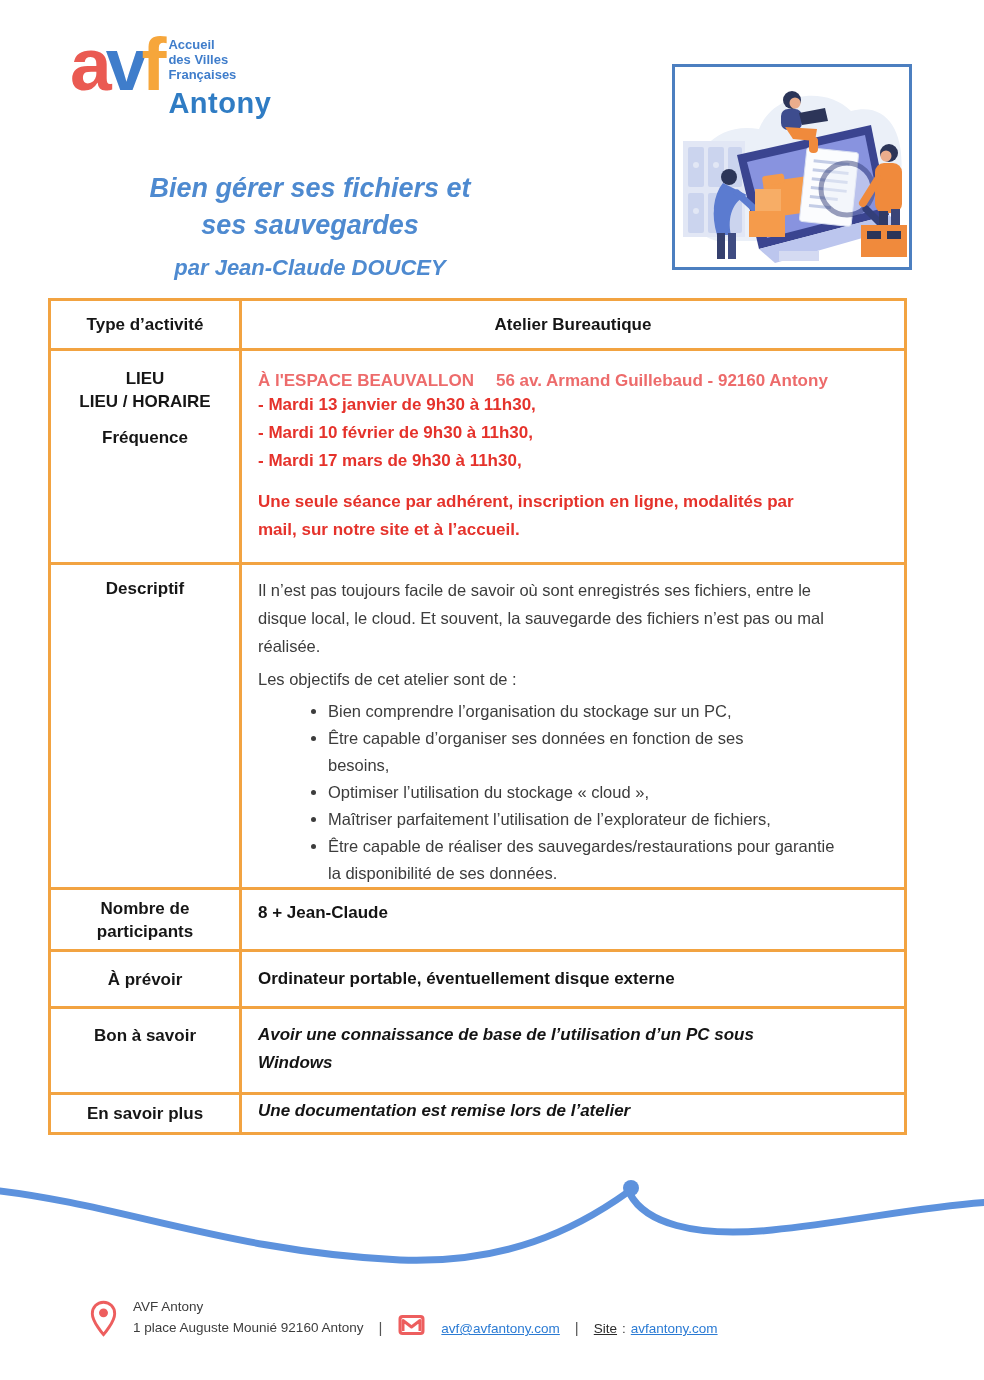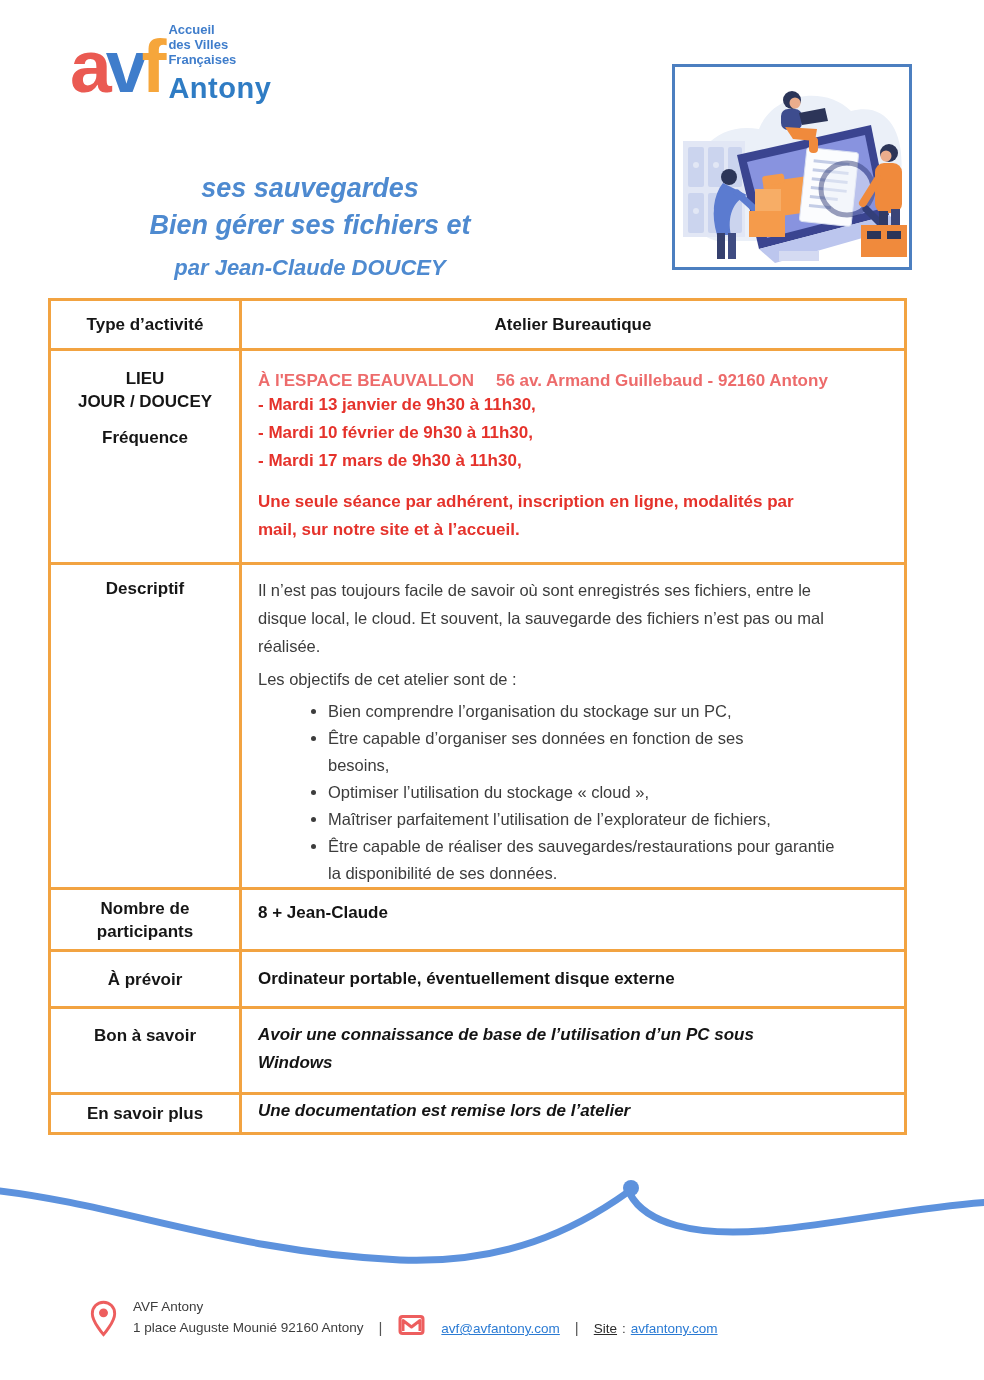--- a/index.html
+++ b/index.html
@@ -5,21 +5,21 @@
   * { margin:0; padding:0; box-sizing:border-box; }
   html,body { background:#9a9a9a; }
   .page {
     position:relative; width:984px; height:1380px; margin:0 auto;
     background:#ffffff; overflow:hidden;
     font-family:"Liberation Sans","DejaVu Sans",sans-serif;
     color:#3c3c3c;
   }
 
   
-  .logo { position:absolute; left:70px; top:10px; display:flex;align-items:flex-end; }
+  .logo { position:absolute; left:70px; top:25px; display:flex; }
   .logo-word { font-size:75px; font-weight:bold; line-height:78px; letter-spacing:-6px; }
   .logo-letter-a { color:#EA5A52; }
   .logo-letter-v { color:#3F7DCB; }
   .logo-letter-f { color:#F6A63B; }
   .logo-right { margin-left:8px; padding-top:12px; }
   .logo-tagline { color:#3F7DCB; font-weight:bold; font-size:13px; line-height:15px; }
   .logo-city { color:#2F7CC4; font-weight:bold; font-size:29px; margin-top:5px; letter-spacing:.5px; }
 
   
   .title-block { position:absolute; left:60px; top:170px; width:500px; text-align:center; color:#4E8AD0; }
@@ -88,22 +88,22 @@
       <div class="logo-tagline">
         <div>Accueil</div>
         <div>des Villes</div>
         <div>Françaises</div>
       </div>
       <div class="logo-city">Antony</div>
     </div>
   </div>
 
   <div class="title-block">
+    <div class="title-line">Bien gérer ses fichiers et</div>
     <div class="title-line">ses sauvegardes</div>
-    <div class="title-line">Bien gérer ses fichiers et</div>
     <div class="byline">par Jean-Claude DOUCEY</div>
   </div>
 
   <div class="illustration-box">
     <svg width="234" height="200" viewBox="0 0 234 200">
       <path d="M16 148 C 6 92 38 54 84 62 C 98 26 150 18 176 44 C 214 34 230 68 226 108 C 224 150 202 170 168 174 L 42 174 C 26 170 19 160 16 148 Z" fill="#EBF0F8"></path>
       <g>
         <rect x="8" y="74" width="62" height="96" fill="#E2E7F5"></rect>
         <rect x="13" y="80" width="16" height="40" rx="2" fill="#CBD4EE"></rect>
         <rect x="33" y="80" width="16" height="40" rx="2" fill="#CBD4EE"></rect>
@@ -176,21 +176,21 @@
         <col style="width:665px">
       </colgroup>
     <tbody>
         <tr class="r1">
       <td class="c-label">Type d’activité</td>
       <td class="c-value">Atelier Bureautique</td>
     </tr>
     <tr class="r2">
       <td class="c-label">
         <div>LIEU</div>
-        <div>JOUR / DOUCEY</div>
+        <div>LIEU / HORAIRE</div>
         <div class="label-gap">Fréquence</div>
       </td>
       <td class="c-value">
         <div class="place-line"><span>À l'ESPACE BEAUVALLON</span><span class="place-addr">56 av. Armand Guillebaud - 92160 Antony</span></div>
         <div class="session">- Mardi 13 janvier de 9h30 à 11h30,</div>
         <div class="session">- Mardi 10 février de 9h30 à 11h30,</div>
         <div class="session">- Mardi 17 mars de 9h30 à 11h30,</div>
         <div class="note">Une seule séance par adhérent, inscription en ligne, modalités par mail, sur notre site et à l’accueil.</div>
       </td>
     </tr>

